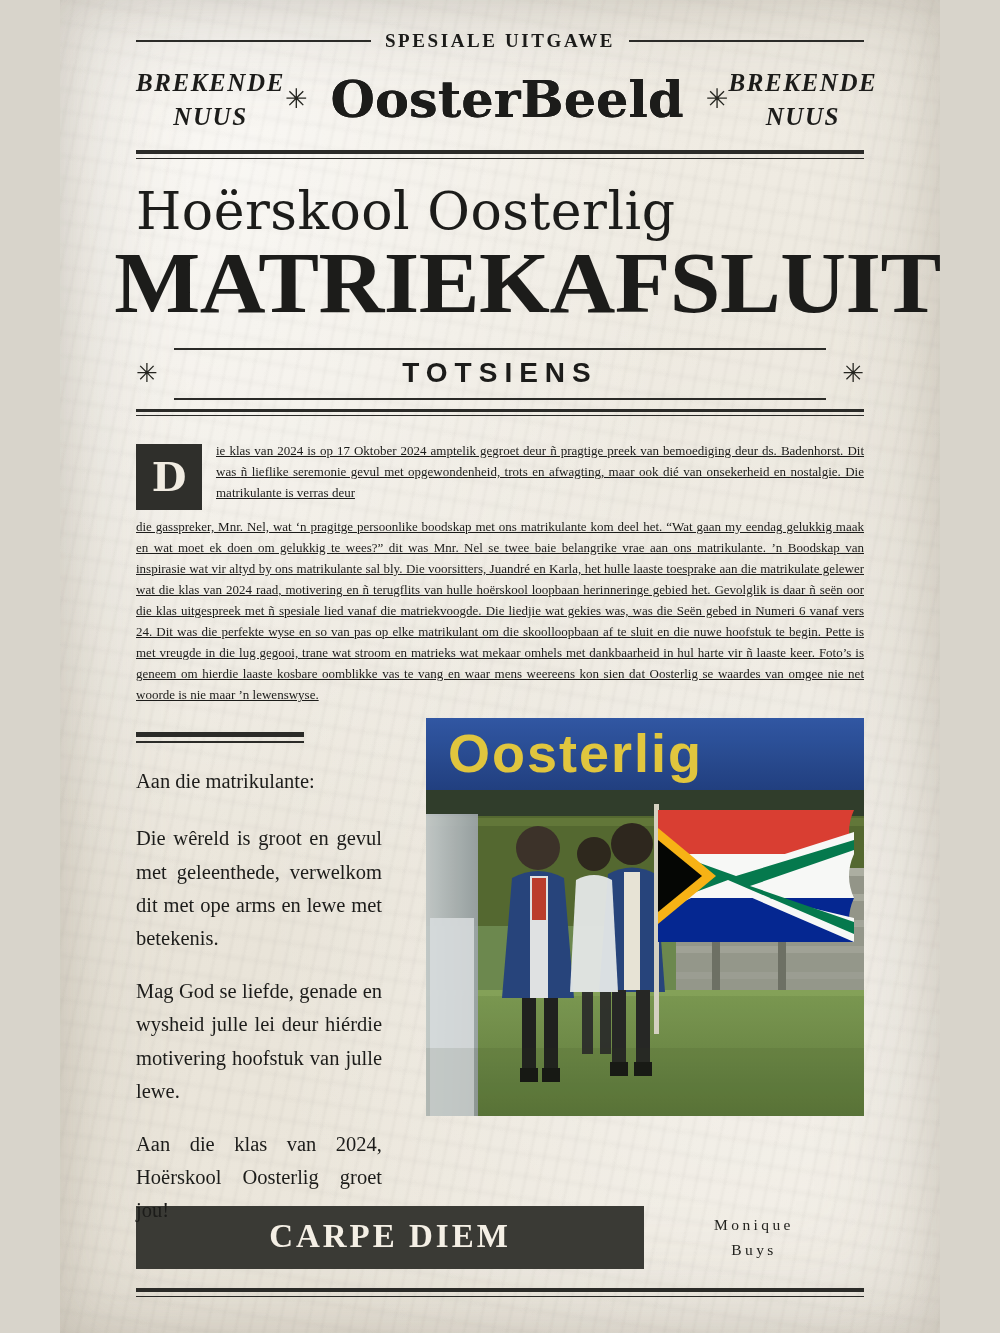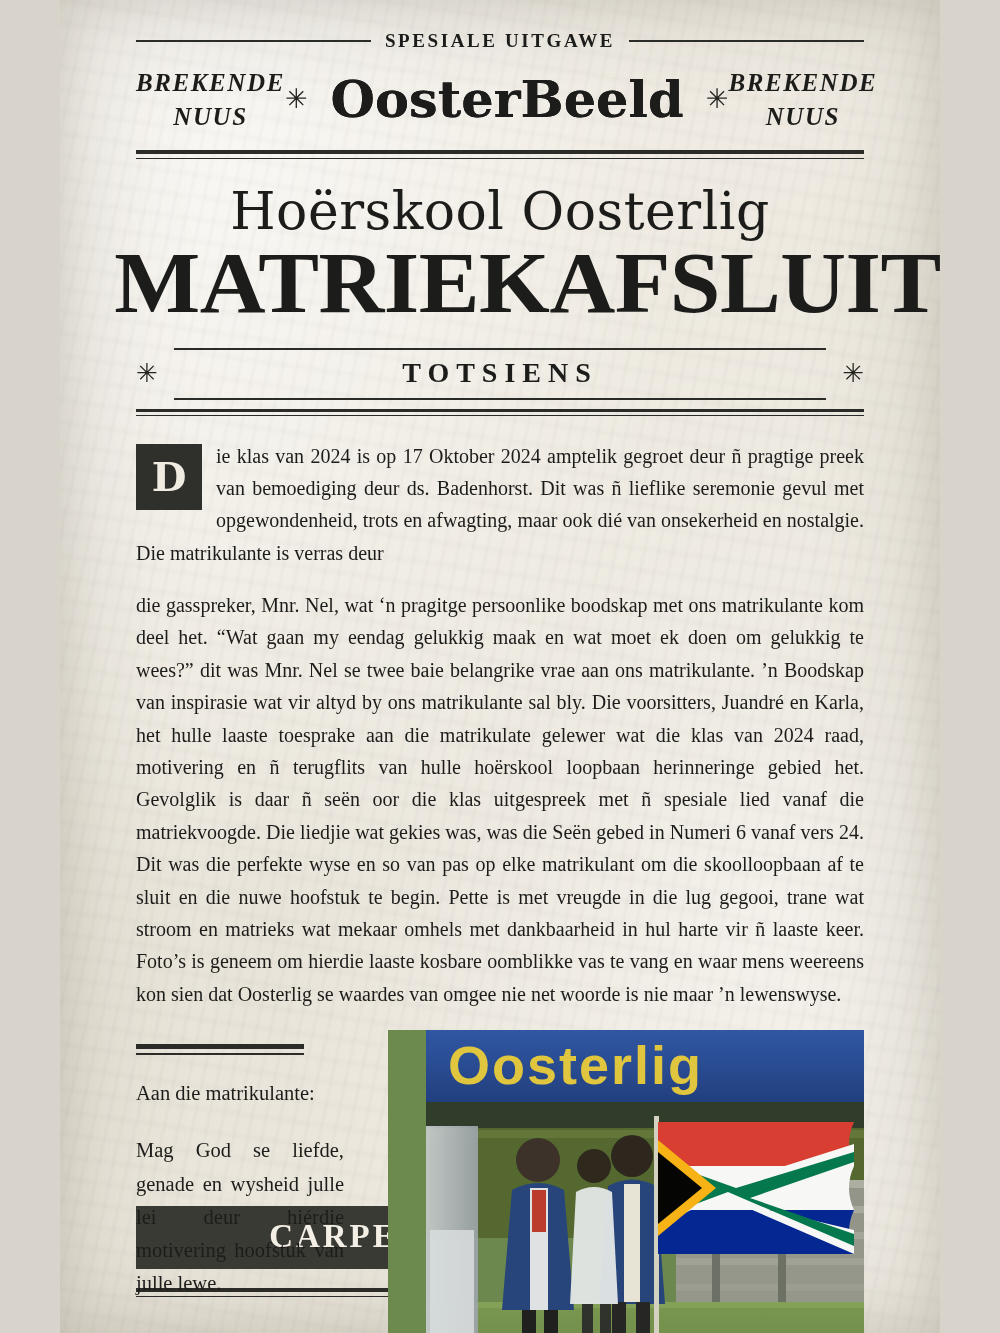--- a/index.html
+++ b/index.html
@@ -108,21 +108,21 @@
   }
 
   .rule-double {
     margin-top: 16px;
     border-top: 4px solid #2b2b28;
     border-bottom: 1.5px solid #2b2b28;
     height: 4px;
   }
 
   
-  .headline-block { text-align: center; margin-top: 26px; }
+  .headline-block { margin-top: 26px; }
   .headline-sub {
     font-family: "DejaVu Serif", serif;
     font-size: 52px;
     line-height: 1.02;
     letter-spacing: 0.5px;
   }
   .headline-main {
     font-family: "Liberation Serif", serif;
     font-weight: bold;
     font-size: 86px;
@@ -141,21 +141,21 @@
   .totsiens-row .side-ast {
     font-size: 26px;
     color: #24241f;
   }
   .totsiens-bar {
     flex: 1;
     border-top: 2px solid #2b2b28;
     border-bottom: 2px solid #2b2b28;
     padding: 7px 0 9px 0;
     text-align: center;
-    font-family: Liberation Serif, serif;
+    font-family: Liberation Sans, sans-serif;
     font-weight: bold;
     font-size: 28px;
     letter-spacing: 7px;
   }
   .rule-under {
     margin-top: 9px;
     border-top: 3px solid #2b2b28;
     border-bottom: 1.5px solid #2b2b28;
     height: 3px;
   }
@@ -171,25 +171,26 @@
     font-family: "DejaVu Serif", serif;
     font-weight: bold;
     font-size: 40px;
     display: flex;
     align-items: center;
     justify-content: center;
     margin: 4px 14px 2px 0;
   }
   .lede, .body-text {
     font-family: "Liberation Serif", serif;
-    font-size: 20px;
+    font-size: 13px;
     line-height: 1.62;
     text-align: justify;
     text-justify: inter-word;
     hyphens: none;
+    text-decoration: underline;
   }
   .body-text { margin-top: 8px; }
 
   
   .lower {
     margin-top: 10px;
     display: flex;
     gap: 44px;
     align-items: flex-start;
   }
@@ -210,21 +211,20 @@
   }
   .msg.first { margin-bottom: 24px; }
 
   .photo {
     position: relative;
     width: 438px;
     height: 398px;
     overflow: hidden;
     background: #6d8a4e;
     flex: none;
-    padding-left: 38px;
   }
   .photo svg { display: block; }
 
   
   .footer-row {
     position: absolute;
     left: 76px;
     right: 76px;
     bottom: 64px;
     display: flex;
@@ -313,21 +313,23 @@
     <div class="body-area">
       <div class="dropcap">D</div>
       <p class="lede">ie klas van 2024 is op 17 Oktober 2024 amptelik gegroet deur ñ pragtige preek van bemoediging deur ds. Badenhorst. Dit was ñ lieflike seremonie gevul met opgewondenheid, trots en afwagting, maar ook dié van onsekerheid en nostalgie. Die matrikulante is verras deur</p>
       <p class="body-text">die gasspreker, Mnr. Nel, wat ‘n pragitge persoonlike boodskap met ons matrikulante kom deel het. “Wat gaan my eendag gelukkig maak en wat moet ek doen om gelukkig te wees?” dit was Mnr. Nel se twee baie belangrike vrae aan ons matrikulante. ’n Boodskap van inspirasie wat vir altyd by ons matrikulante sal bly. Die voorsitters, Juandré en Karla, het hulle laaste toesprake aan die matrikulate gelewer wat  die klas van 2024 raad, motivering en ñ terugflits van hulle hoërskool loopbaan herinneringe gebied het. Gevolglik is daar ñ seën oor die klas uitgespreek met ñ spesiale lied vanaf die matriekvoogde. Die liedjie wat gekies was, was die Seën gebed in Numeri 6 vanaf vers 24. Dit was die perfekte wyse en so van pas op elke matrikulant om die skoolloopbaan af te sluit en die nuwe hoofstuk te begin. Pette is met vreugde in die lug gegooi, trane wat stroom en matrieks wat mekaar omhels met dankbaarheid in hul harte vir ñ laaste keer. Foto’s is geneem om hierdie laaste kosbare oomblikke vas te vang en waar mens weereens kon sien dat Oosterlig se waardes van omgee nie net woorde is nie maar ’n lewenswyse.</p>
     </div>
 
     <div class="lower">
       <div class="lower-left">
         <div class="small-rule"></div>
         <p class="msg first">Aan die matrikulante:</p>
+        <p class="msg">Die wêreld is groot en gevul met geleenthede, verwelkom dit met ope arms en lewe met betekenis.</p>
         <p class="msg">Mag God se liefde, genade en wysheid julle lei deur hiérdie motivering hoofstuk van julle lewe.</p>
+        <p class="msg">Aan die klas van 2024, Hoërskool Oosterlig groet jou!</p>
       </div>
 
       <div class="photo">
         <svg width="438" height="398" viewBox="0 0 438 398">
           <defs>
             <linearGradient id="skyG" x1="0" y1="0" x2="0" y2="1">
               <stop offset="0" stop-color="#8aa862"></stop>
               <stop offset="1" stop-color="#6f8f4c"></stop>
             </linearGradient>
             <linearGradient id="grassG" x1="0" y1="0" x2="0" y2="1">

